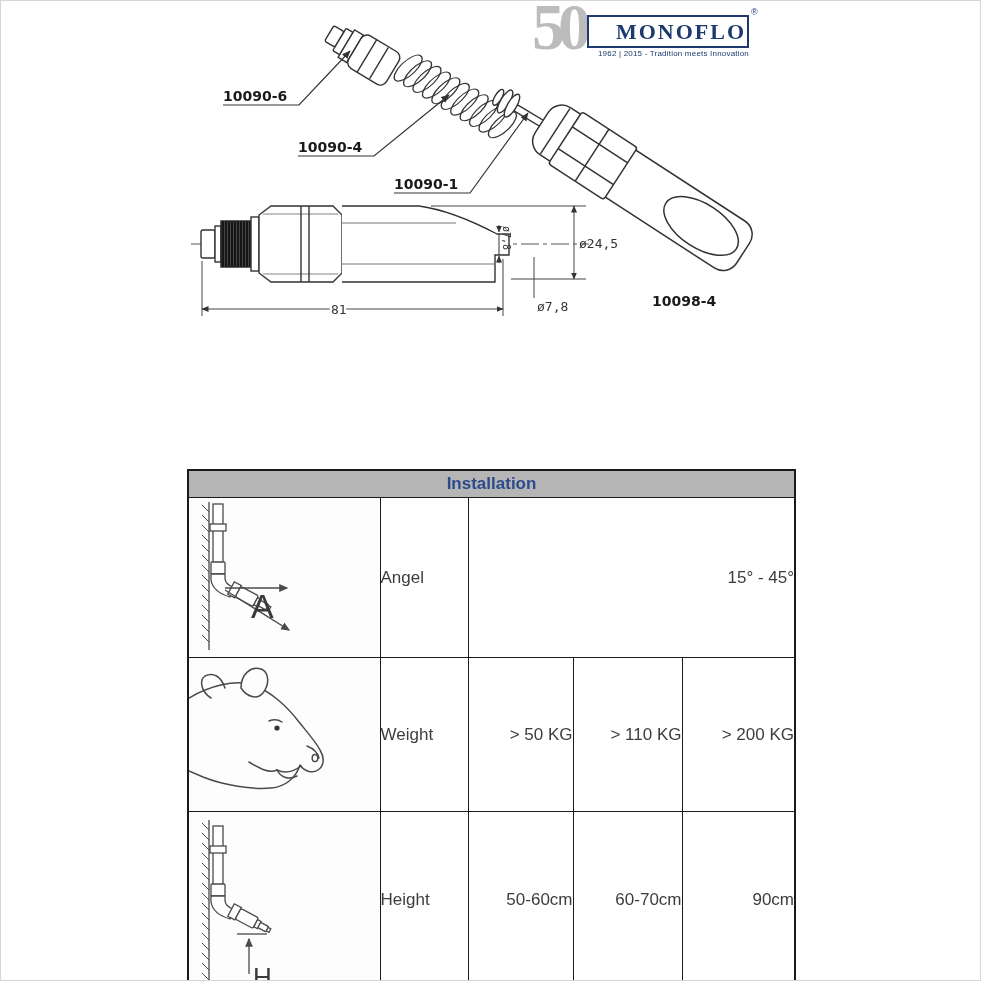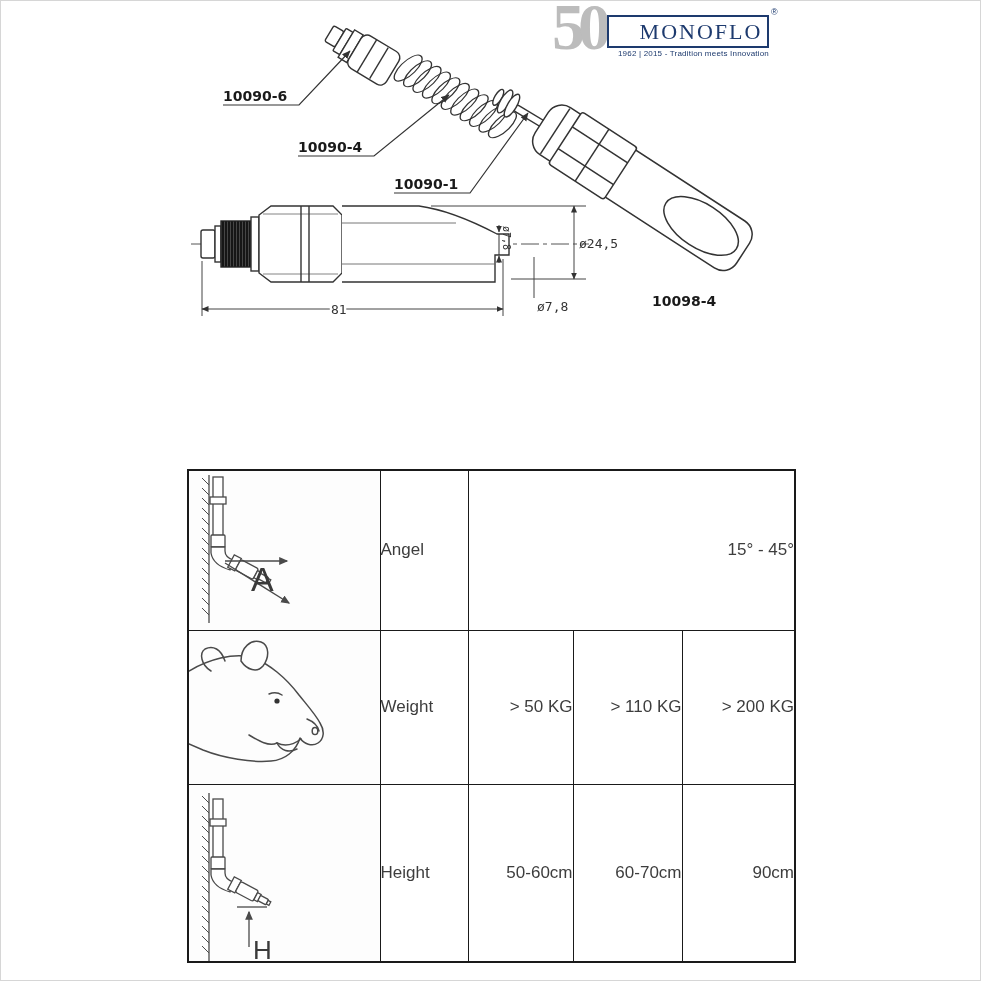--- a/index.html
+++ b/index.html
@@ -2,31 +2,31 @@
 <html><head>
 <meta charset="utf-8">
 <style>
   html,body{margin:0;padding:0;background:#fff;}
   .page{
     position:relative;width:979px;height:979px;background:#fff;
     border:1px solid #d6d6d6;overflow:hidden;
     font-family:"Liberation Sans",sans-serif;color:#3d3d3d;
   }
   
-  .logo{position:absolute;left:548px;top:0;width:235px;height:60px;}
+  .logo{position:absolute;left:528px;top:0;width:235px;height:60px;}
   .logo-fifty{
     position:absolute;left:3px;top:-12px;font-family:"Liberation Serif",serif;
     font-weight:bold;font-size:66px;color:#bcbcbc;letter-spacing:-7px;z-index:1;
   }
   .logo-box{
     position:absolute;left:58px;top:14px;width:158px;height:29px;z-index:2;
     border:2px solid #1d3a6e;background:#fff;display:flex;align-items:center;justify-content:center;
   }
   .logo-brand{
-    font-family:"Liberation Serif",serif;font-weight:normal;font-size:22px;
+    font-family:"Liberation Serif",serif;font-weight:bold;font-size:22px;
     letter-spacing:2px;color:#1d3a6e;margin-left:26px;
   }
   .logo-reg{position:absolute;left:222px;top:6px;font-size:9px;color:#1d3a6e;z-index:3;}
   .logo-tagline{
     position:absolute;left:55px;top:48px;width:165px;text-align:right;
     font-size:8px;color:#1d3a6e;z-index:2;letter-spacing:.2px;
   }
   
   .tech-drawing{position:absolute;left:180px;top:0;}
   .part-label{font-family:"DejaVu Sans",sans-serif;font-weight:bold;font-size:14px;fill:#1a1a1a;}
@@ -179,20 +179,23 @@
 
   <table class="install-table">
     <colgroup>
       <col style="width:192px">
         <col style="width:88px">
       <col style="width:105px">
         <col style="width:109px">
         <col style="width:113px">
     </colgroup>
     <tbody>
+        <tr>
+      <th colspan="5">Installation</th>
+    </tr>
 
     <tr style="height:160px">
       <td class="img-cell">
         <svg width="186" height="156" viewBox="0 0 186 156" stroke="#4a4a4a" stroke-width="1.3" fill="none">
           <g>
             <line x1="20" y1="4" x2="20" y2="152"></line>
             <g stroke-width="1">
               <line x1="20" y1="14" x2="13" y2="7"></line>
                   <line x1="20" y1="24" x2="13" y2="17"></line>
               <line x1="20" y1="34" x2="13" y2="27"></line>

